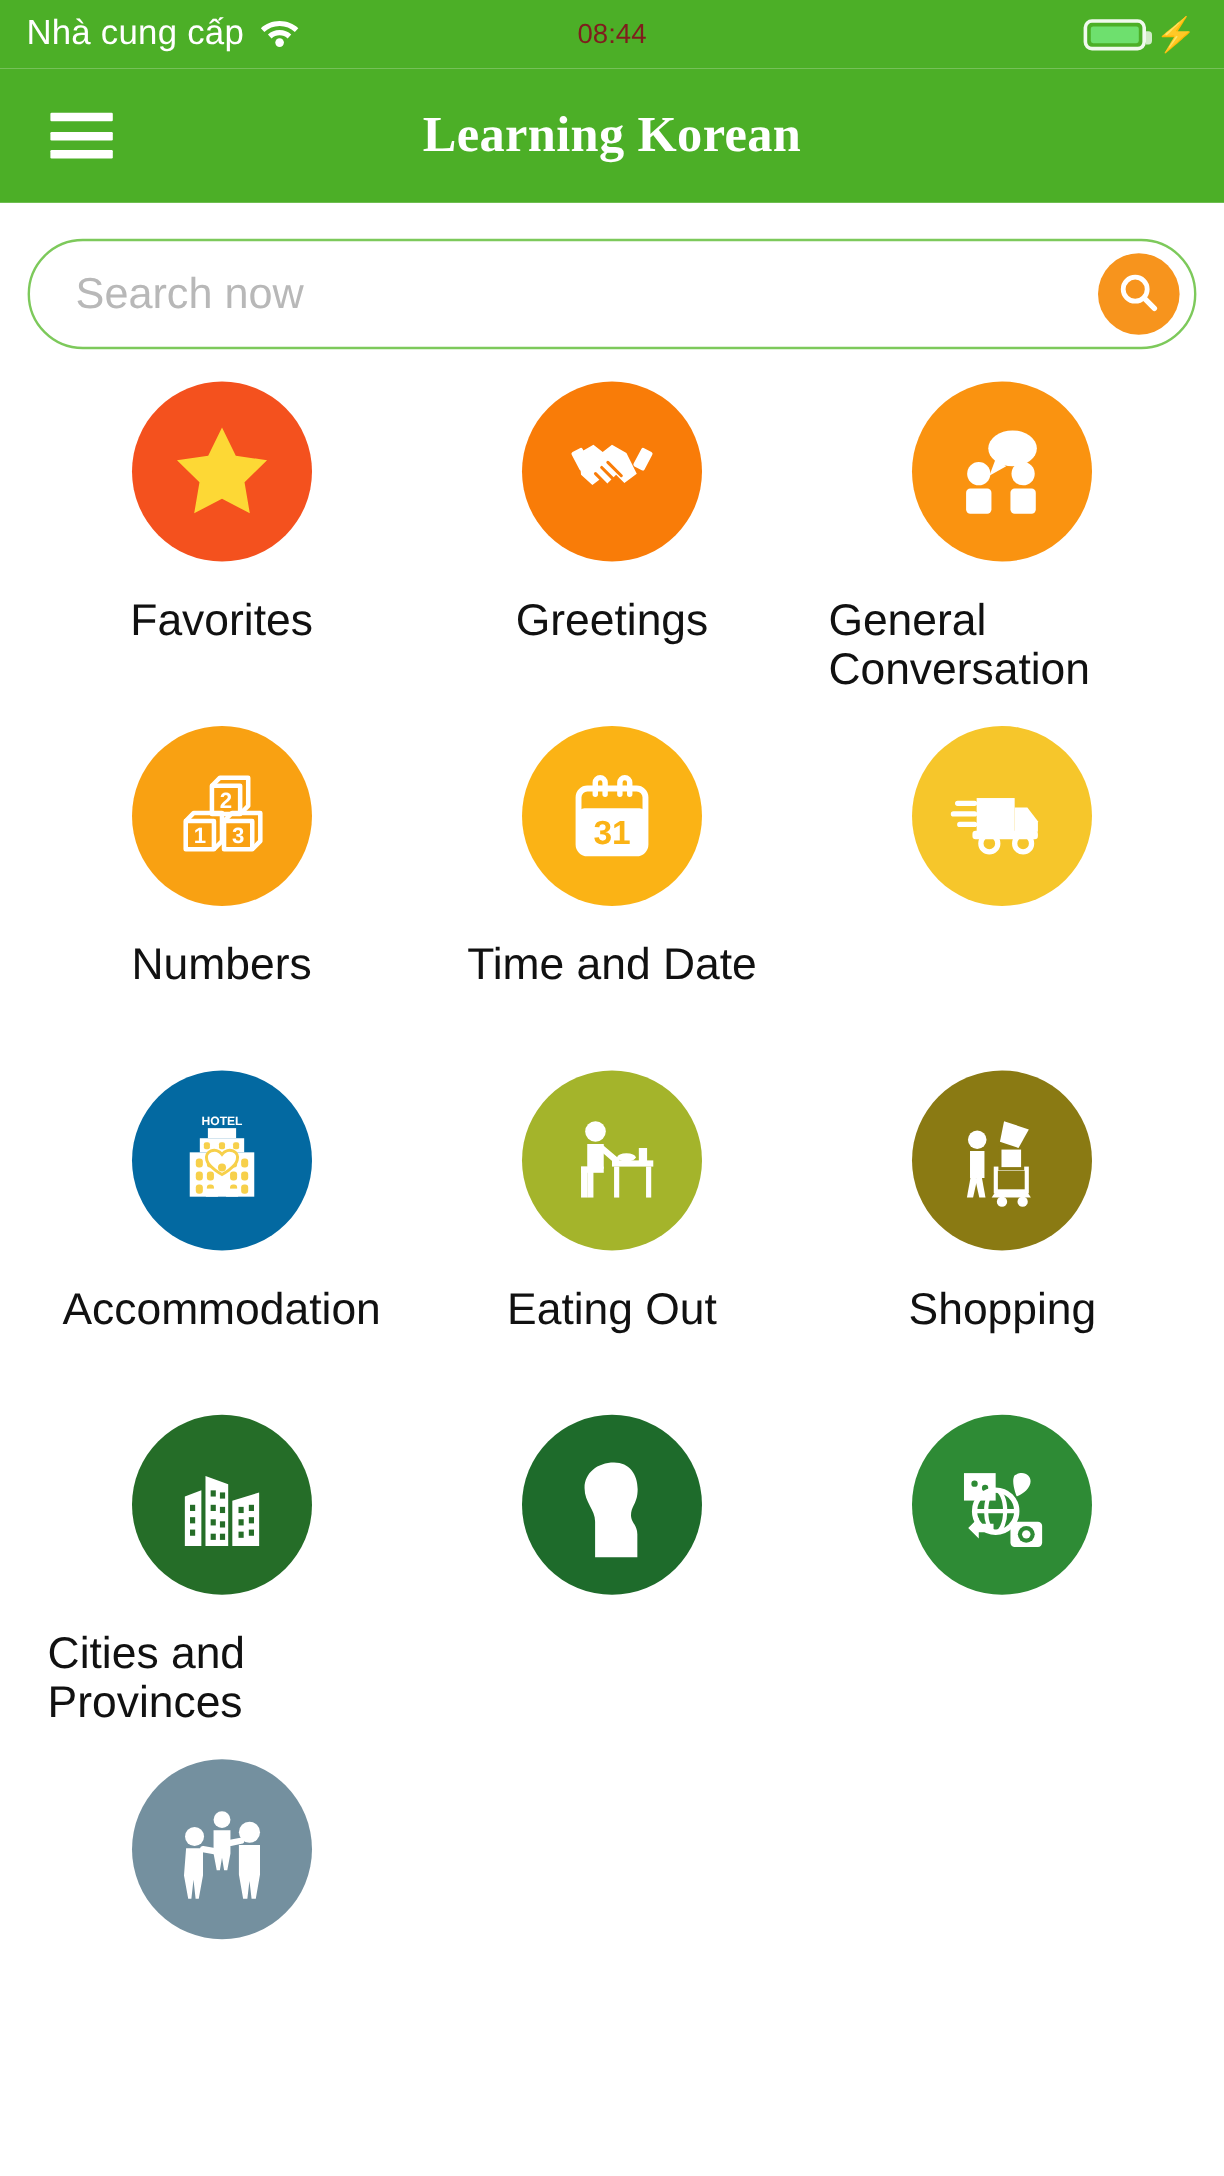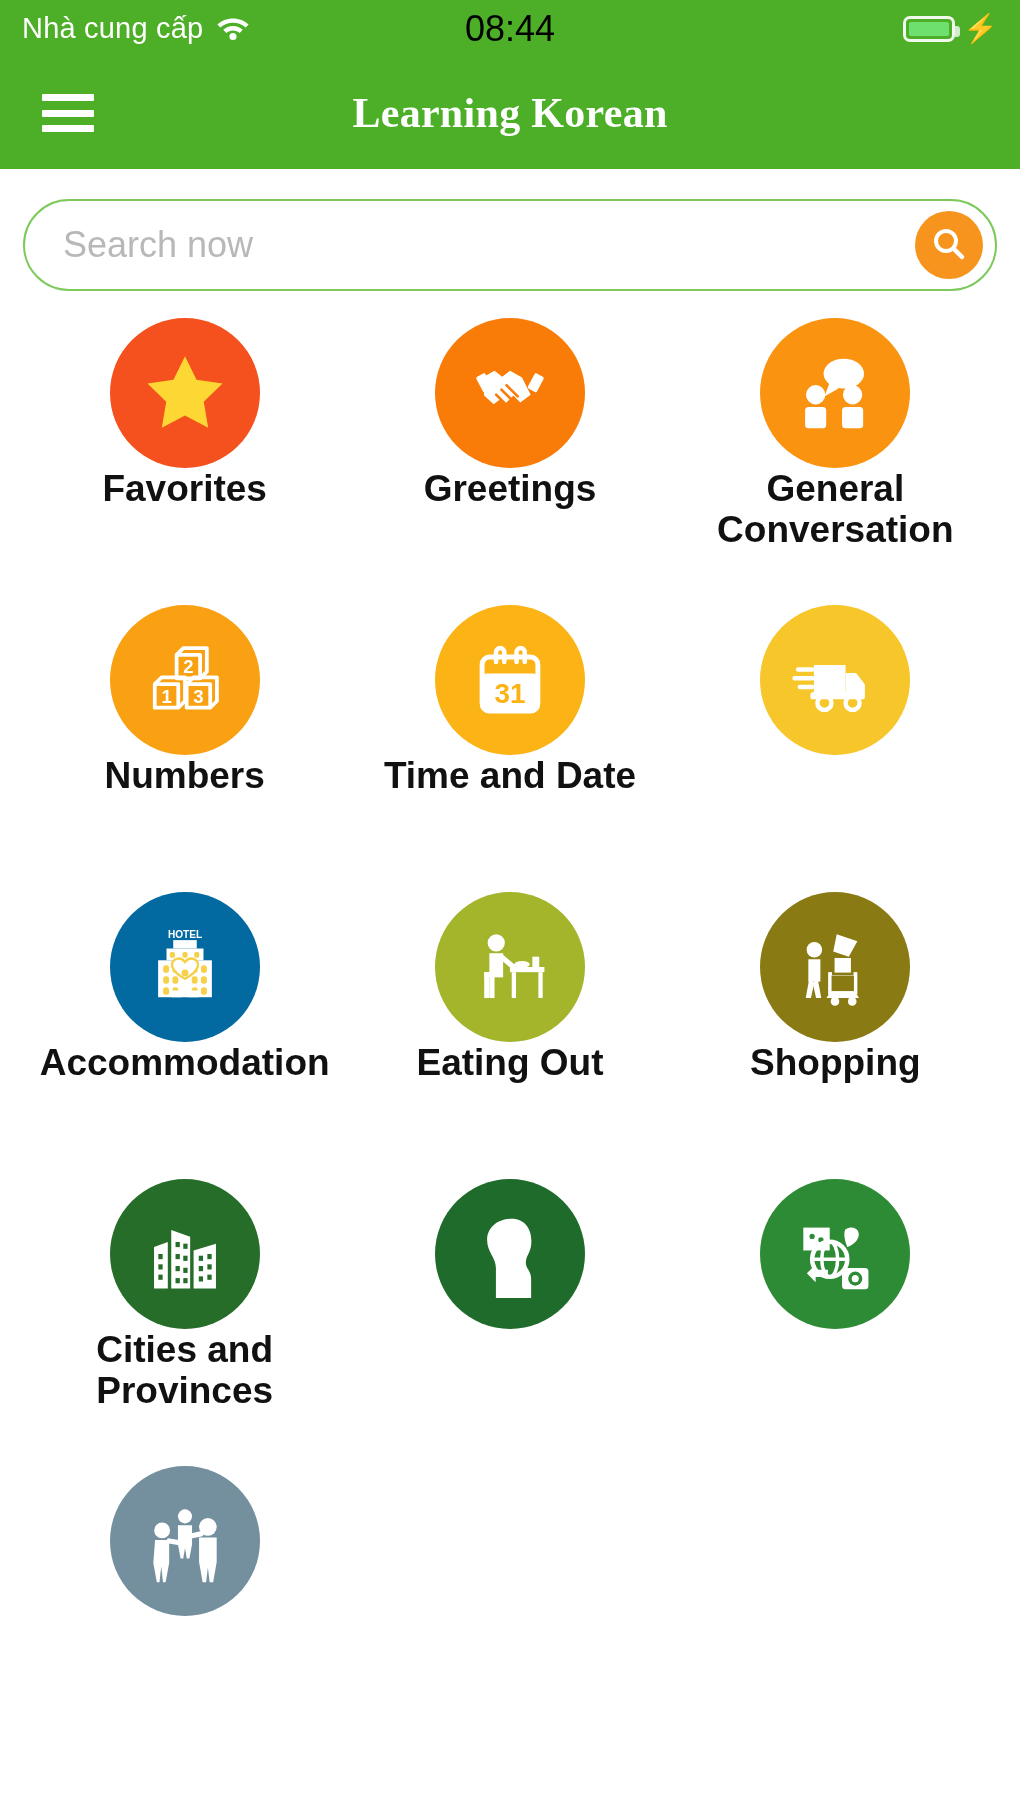--- a/index.html
+++ b/index.html
@@ -17,21 +17,21 @@
     display:flex; align-items:center; position:relative;
     padding:4px 22px;
   }
   .sb-left { display:flex; align-items:center; gap:12px; }
   .sb-carrier {
     color:#fff; font-size:29px; letter-spacing:0.2px; line-height:1;
   }
   .wifi-icon { display:block; }
   .sb-time {
     position:absolute; left:0; right:0; text-align:center;
-    color:#000000; font-size:36px; font-weight:400; pointer-events:none;
+    color:#7f1d1d; font-size:23px; font-weight:400; pointer-events:none;
   }
   .sb-right {
     margin-left:auto; display:flex; align-items:center; gap:3px; z-index:2;
   }
   .battery {
     width:52px; height:26px; border:3px solid rgba(255,255,255,.92);
     border-radius:7px; position:relative; padding:3px;
   }
   .battery::after{
     content:""; position:absolute; right:-8px; top:7px;
@@ -85,22 +85,22 @@
     height:287px; display:flex; flex-direction:column;
     align-items:center; cursor:pointer; overflow:hidden;
   }
   .tile-icon {
     width:150px; height:150px; border-radius:50%;
     display:flex; align-items:center; justify-content:center;
     flex:0 0 auto; margin-top:3px;
   }
   .tile-icon svg { display:block; }
   .tile-label {
-    text-align:center; color:#111;
-    font-size:37px; line-height:1.12; max-width:290px;font-weight:bold;
+    margin-top:28px; color:#111;
+    font-size:37px; line-height:1.12; max-width:290px;
   }
 </style>
 </head>
 <body>
 
 <div class="phone">
 
   <div class="statusbar">
     <div class="sb-left">
       <span class="sb-carrier">Nhà cung cấp</span>

